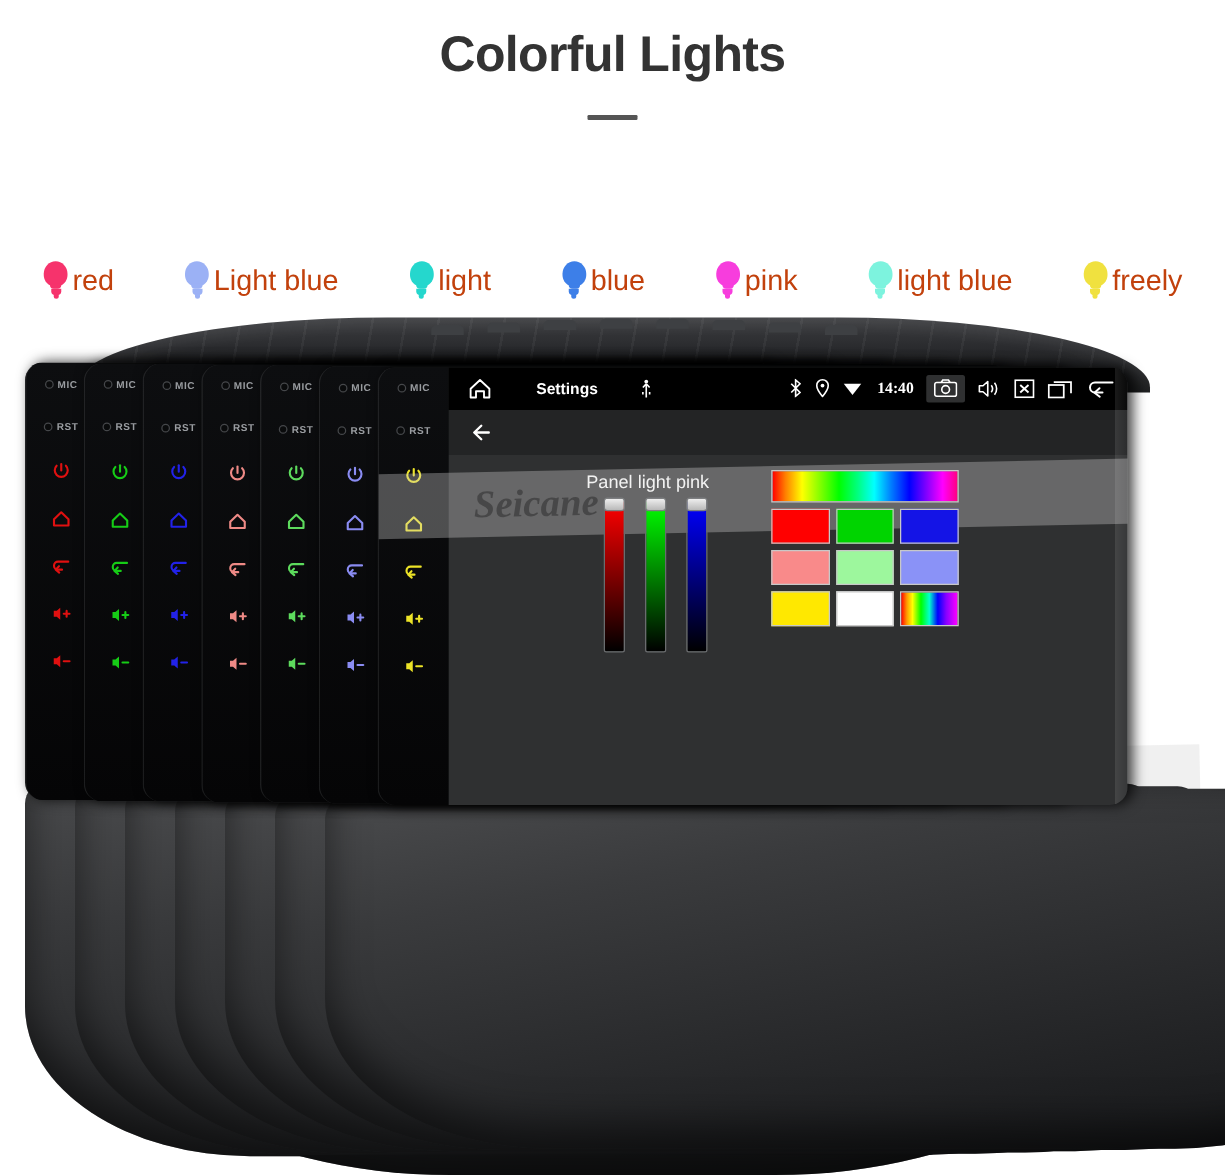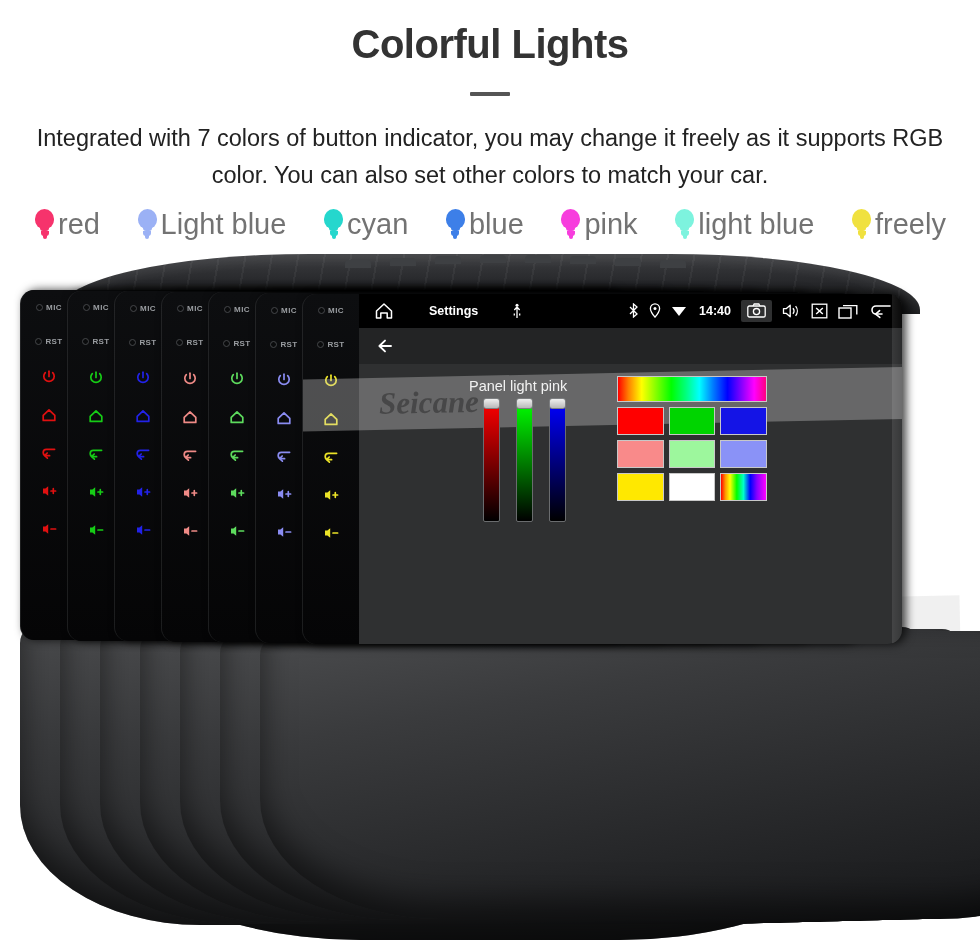--- a/index.html
+++ b/index.html
@@ -51,21 +51,21 @@
     width: 9px; height: 4px; border-radius: 0 0 3px 3px;
   }
   .bulb .thread {
     position: absolute; top: 22px; left: 6.5px;
     width: 8px; height: 5px; border-radius: 0 0 3px 3px;
   }
   .bulb .tip {
     position: absolute; top: 26px; left: 8.5px;
     width: 4px; height: 4px; border-radius: 0 0 2px 2px;
   }
-  .legend-label { font-size: 29px; color: #737373; white-space: nowrap; }
+  .legend-label { font-size: 23px; color: #c2410c; white-space: nowrap; }
 
   
   #device-stack {
     position: absolute; top: 250px; left: 0; width: 980px; height: 690px;
   }
 
   
   .shell {
     position: absolute;
     background: linear-gradient(170deg, #4a4b4d 0%, #3a3b3d 25%, #2b2c2e 55%, #1c1d1f 85%, #121314 100%);
@@ -127,21 +127,21 @@
     position: absolute; left: 56px; top: 0; right: 0; bottom: 0;
     background: #151617;
   }
   .statusbar {
     position: absolute; left:0; top:0; width: 100%; height: 34px;
     background: #000; display: flex; align-items: center;
     padding: 0 10px 0 14px; gap: 0px; color: #fff;
   }
   .sb-title { font-size: 12.5px; font-weight: bold; margin-left: 34px; }
   .sb-usb { margin-left: 32px; display:flex; align-items:center; }
-  .sb-right { margin-left: auto; display:flex; align-items:center; gap: 10px; }
+  .sb-right { margin-left: auto; display:flex; align-items:center; gap: 10px; font-family: Liberation Serif, serif; }
   .sb-clock { font-size: 12.5px; font-weight: bold; margin-left: 2px; }
   .sb-cam {
     background: #2f3031; padding: 3px 6px 4px 6px; border-radius: 2px;
     display:flex; align-items:center;
   }
   .sb-ic { display:flex; align-items:center; }
 
   .actionbar {
     position: absolute; left: 0; top: 34px; width: 100%; height: 36px;
     background: #232425; display:flex; align-items:center; padding-left: 16px;
@@ -224,21 +224,20 @@
   .knob-area { position:absolute; left: 540px; top: 222px; width: 90px; height: 40px; }
   .knob { position:absolute; width: 13px; height: 13px; border-radius:50%; border:1px solid #3a3c3f; }
 </style>
 </head>
 <body>
 
 <div id="page">
 
   <div class="page-title">Colorful Lights</div>
   <div class="title-divider"></div>
-  <div class="subtitle">Integrated with 7 colors of button indicator, you may change it freely as it supports RGB color. You can also set other colors to match your car.</div>
 
   <div class="legend-row" id="legend-row">
       <div class="legend-item">
         <span class="bulb">
           <span class="glass" style="background:#f6336c"></span>
           <span class="neck" style="background:#f6336c"></span>
           <span class="thread" style="background:#f6336c"></span>
           <span class="tip" style="background:#f6336c"></span>
         </span>
         <span class="legend-label">red</span>
@@ -252,21 +251,21 @@
         </span>
         <span class="legend-label">Light blue</span>
       </div>
       <div class="legend-item">
         <span class="bulb">
           <span class="glass" style="background:#25d7cd"></span>
           <span class="neck" style="background:#25d7cd"></span>
           <span class="thread" style="background:#25d7cd"></span>
           <span class="tip" style="background:#25d7cd"></span>
         </span>
-        <span class="legend-label">cyan</span>
+        <span class="legend-label">light</span>
       </div>
       <div class="legend-item">
         <span class="bulb">
           <span class="glass" style="background:#3d7fe8"></span>
           <span class="neck" style="background:#3d7fe8"></span>
           <span class="thread" style="background:#3d7fe8"></span>
           <span class="tip" style="background:#3d7fe8"></span>
         </span>
         <span class="legend-label">blue</span>
       </div>

